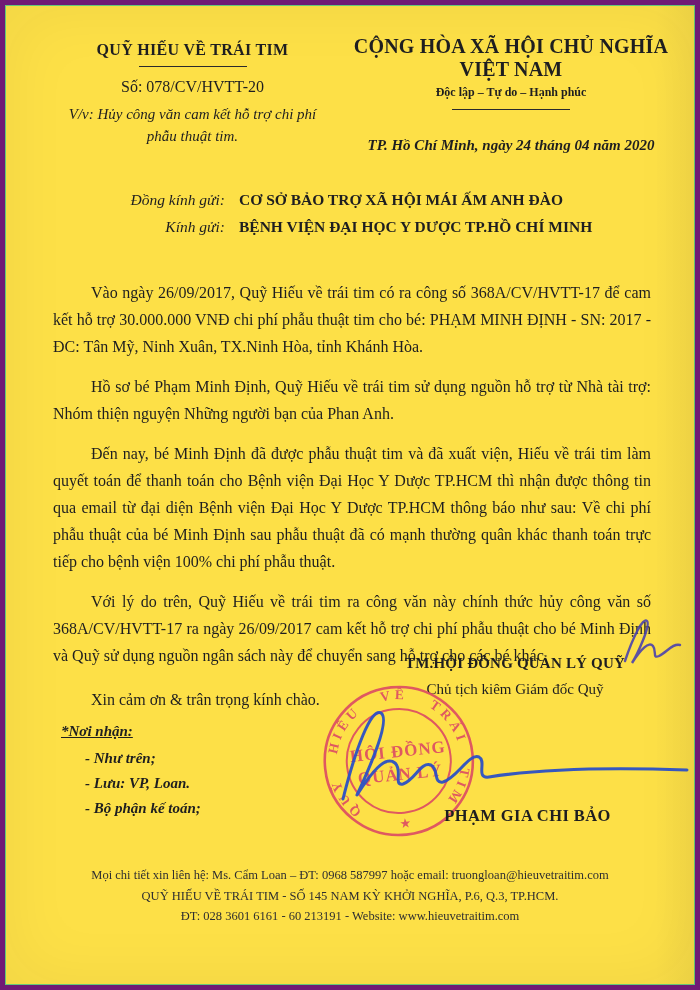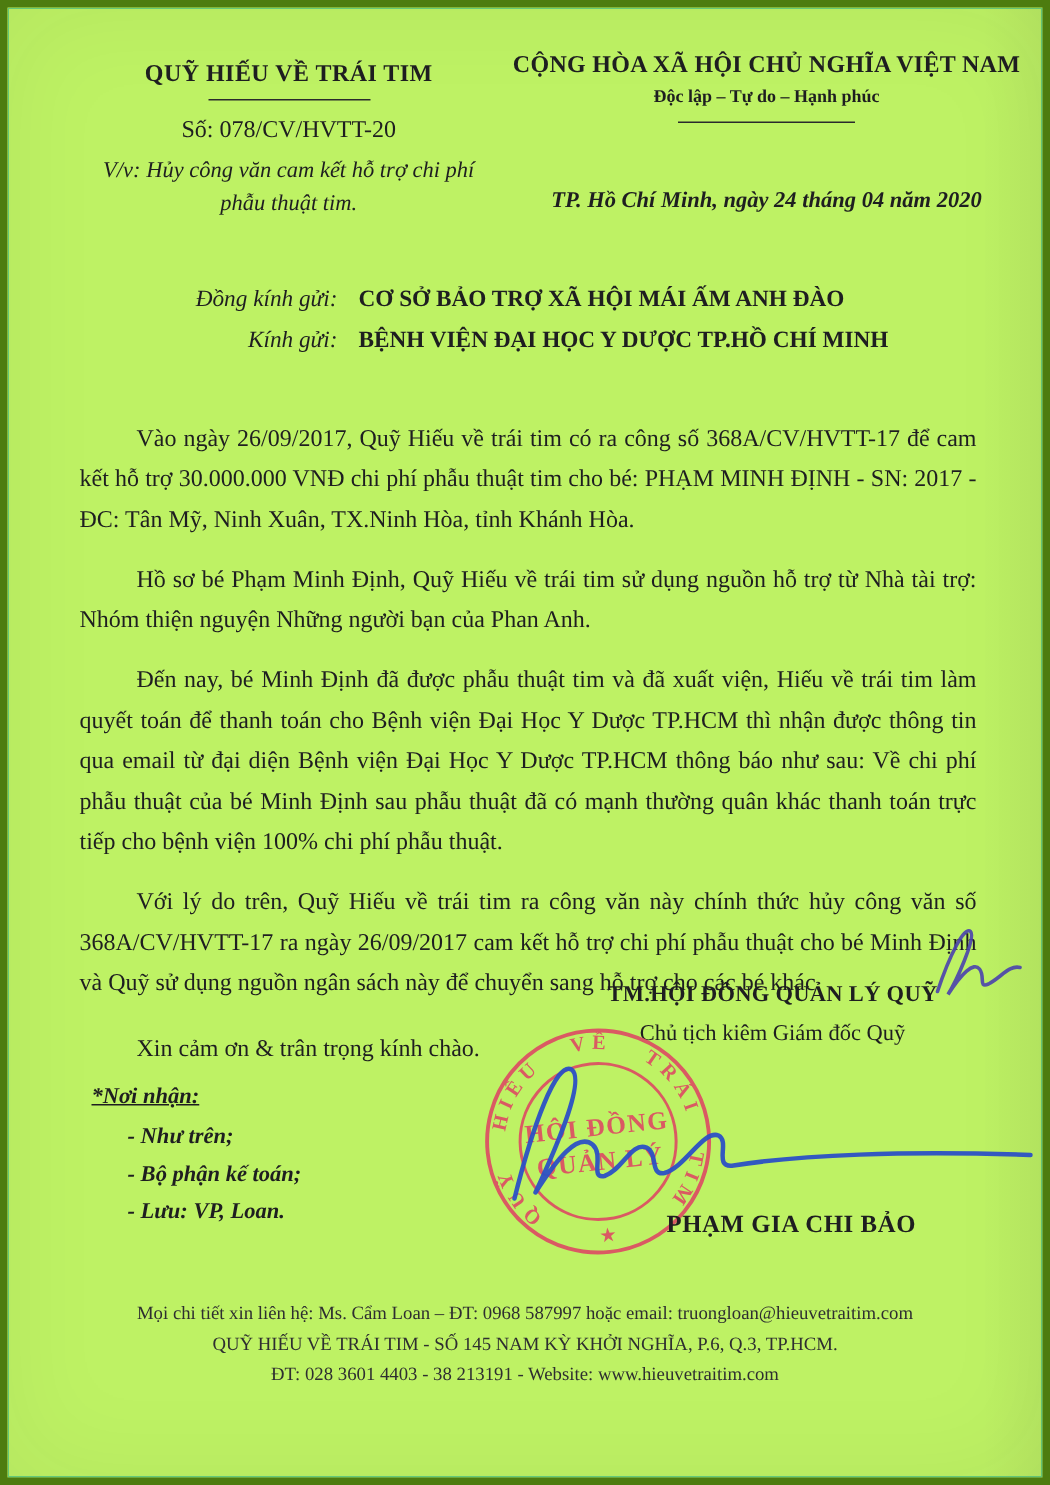--- a/index.html
+++ b/index.html
@@ -1,43 +1,43 @@
 <!DOCTYPE html>
 <html lang="vi"><head>
 <meta charset="utf-8">
 <style>
   * { margin:0; padding:0; box-sizing:border-box; }
   html,body { background:#e8e8e4; }
   .page {
     position:relative;
     width:700px; height:990px;
-    background:#bef264;
-    border:5px solid #4d7c0f;
+    background:#fde047;
+    border:5px solid #701a75;
     box-shadow: inset 0 0 0 1px #63c878, inset 0 0 70px rgba(40,40,30,.06);
     font-family:"Liberation Serif","DejaVu Serif",serif;
     color:#1e1e20;
     overflow:hidden;
   }
   .scan-shade {
     position:absolute; top:0; right:0; width:40px; height:100%;
     background:linear-gradient(to right, rgba(0,0,0,0), rgba(60,60,50,.05));
     pointer-events:none;
   }
   
   .header-left { position:absolute; left:40px; top:36px; width:295px; text-align:center; }
   .org-name { font-weight:bold; font-size:16px; letter-spacing:.3px; }
   .rule-left { width:108px; border-top:1.6px solid #2a2a2c; margin:7px auto 11px auto; }
   .ref-number { font-weight:normal; font-size:16px; margin-bottom:7px; }
   .subject { font-style:italic; font-size:15px; line-height:22px; width:252px; margin:0 auto; }
 
   .header-right { position:absolute; left:335px; top:30px; width:342px; text-align:center; }
-  .national-title { font-weight:bold; font-size:16px; letter-spacing:.2px; }
+  .national-title { font-weight:bold; font-size:20px; letter-spacing:.2px; }
   .national-motto { font-weight:bold; font-size:12px; margin-top:4px; }
   .rule-right { width:118px; border-top:1.6px solid #2a2a2c; margin:9px auto 0 auto; }
-  .place-date { font-weight:bold; font-style:italic; font-size:15px; margin-top:44px; }
+  .place-date { font-weight:bold; font-style:italic; font-size:15px; margin-top:27px; }
 
   
   .recipients { position:absolute; left:98px; top:181px; font-size:15.5px; }
   .recip-row { display:flex; line-height:27px; }
   .recip-label { width:122px; text-align:right; font-style:italic; }
   .recip-value { padding-left:14px; font-weight:bold; }
 
   
   .body-text { position:absolute; left:48px; top:274px; width:598px; font-size:16px; }
   .body-text p { text-indent:38px; text-align:justify; line-height:27px; margin-bottom:13px; }
@@ -135,23 +135,23 @@
              C130,87 142,62 152,66 C160,70 148,88 162,86
              C206,79 276,76 360,79" fill="none" stroke="#2b50c5" stroke-width="3" stroke-linecap="round" stroke-linejoin="round" opacity="0.95"></path>
   </svg>
 
   <div class="signer-name">PHẠM GIA CHI BẢO</div>
 
   <div class="distribution">
     <div class="dist-heading">*Nơi nhận:</div>
     <ul>
       <li>- Như trên;</li>
+      <li>- Lưu: VP, Loan.</li>
       <li>- Bộ phận kế toán;</li>
-      <li>- Lưu: VP, Loan.</li>
     </ul>
   </div>
 
   <div class="footer">
     <div>Mọi chi tiết xin liên hệ: Ms. Cẩm Loan – ĐT: 0968 587997 hoặc email: truongloan@hieuvetraitim.com</div>
     <div>QUỸ HIẾU VỀ TRÁI TIM - SỐ 145 NAM KỲ KHỞI NGHĨA, P.6, Q.3, TP.HCM.</div>
-    <div>ĐT: 028 3601 4403 - 38 213191 - Website: www.hieuvetraitim.com</div>
+    <div>ĐT: 028 3601 6161 - 60 213191 - Website: www.hieuvetraitim.com</div>
   </div>
 </div>
 
 </body></html>

